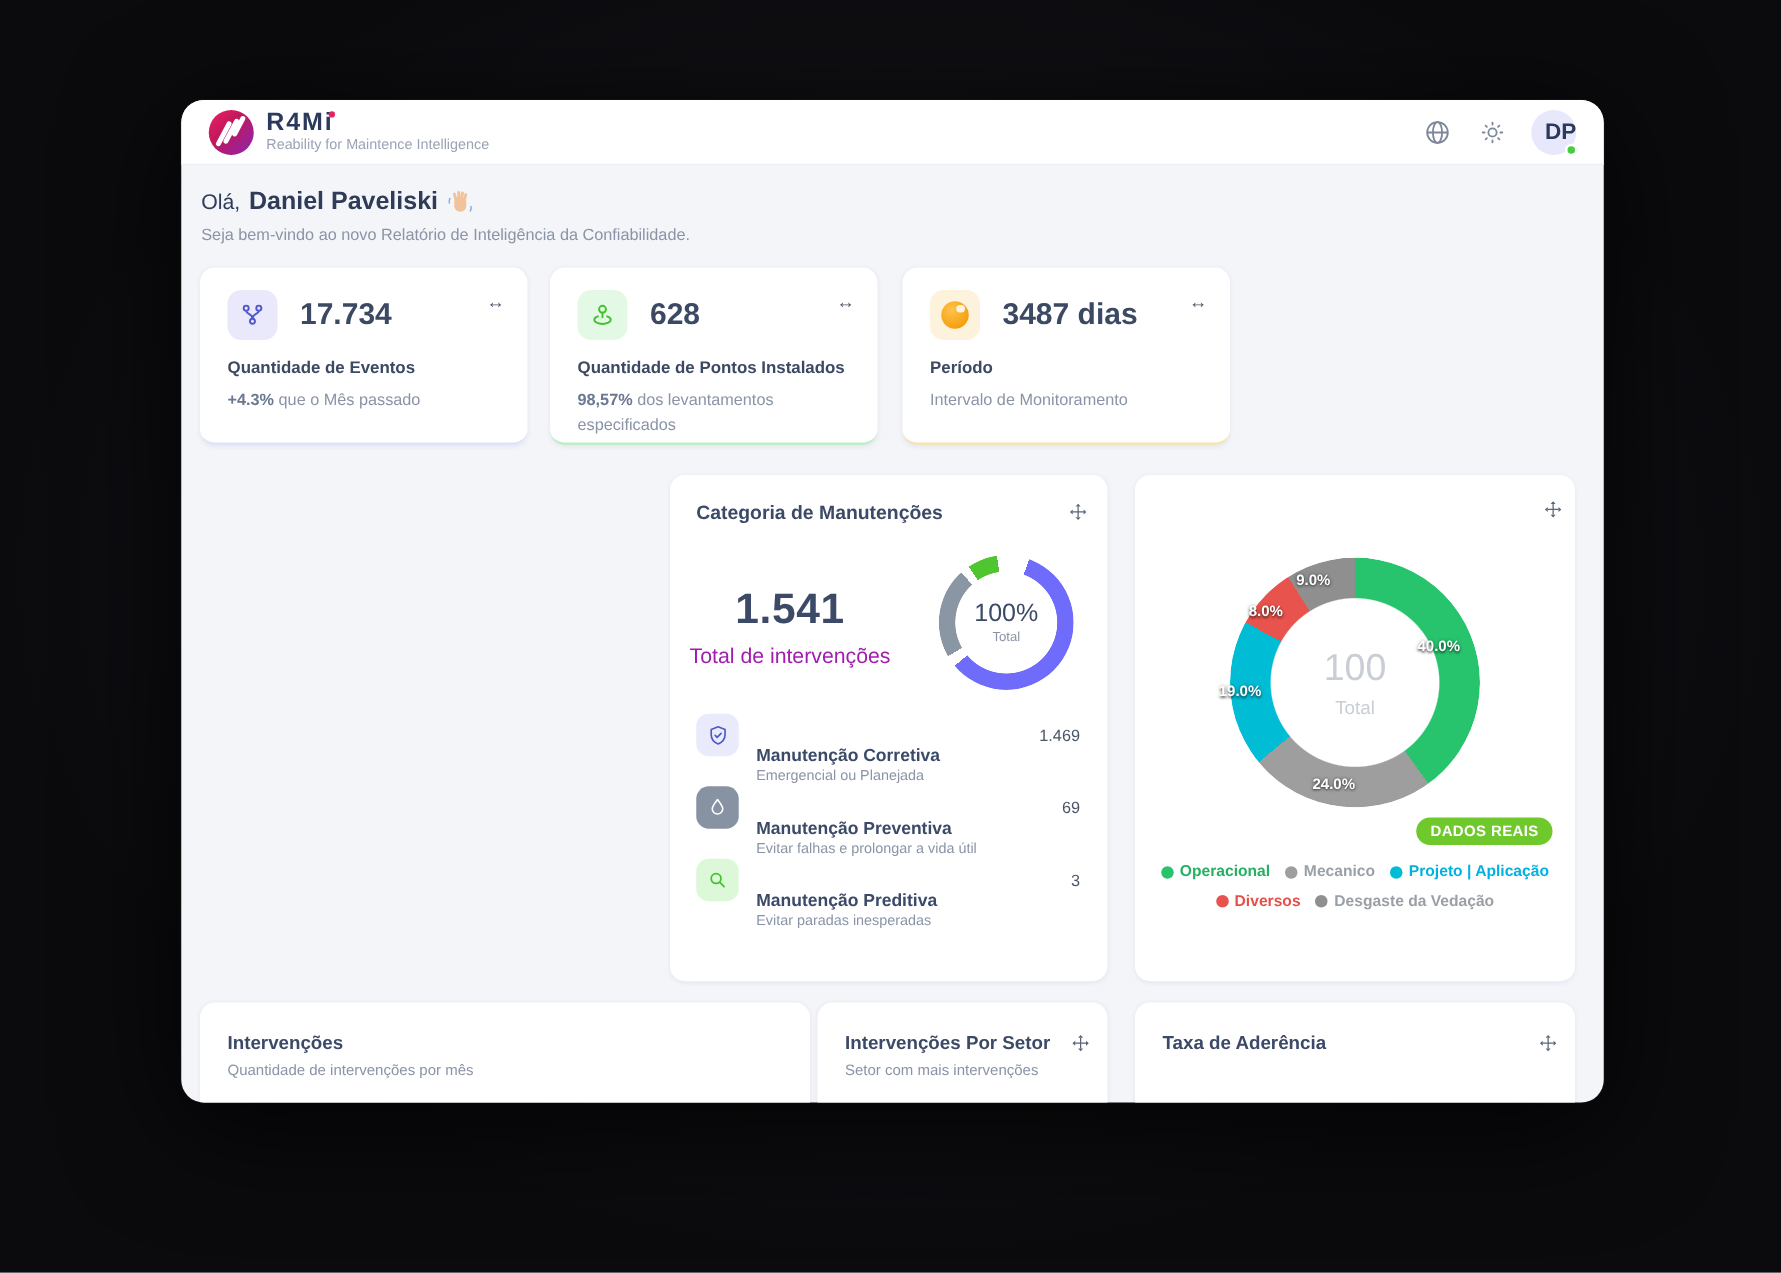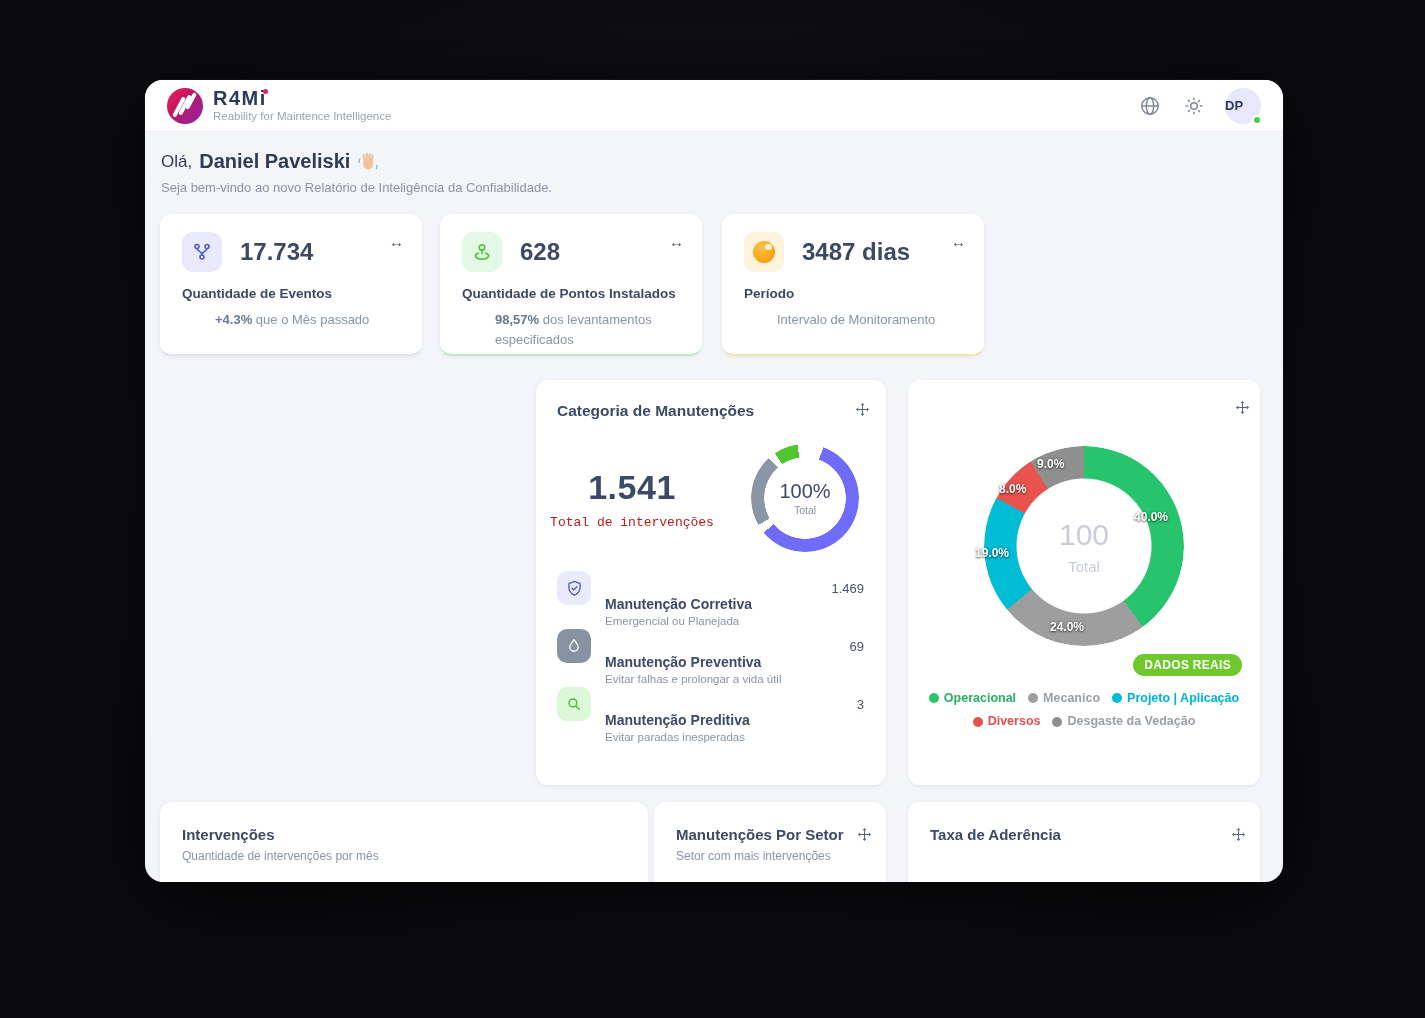--- a/index.html
+++ b/index.html
@@ -26,22 +26,22 @@
   .logo-text { margin-left:10px; line-height:1.05; }
   .wordmark { position:relative; display:inline-block; font-weight:bold; font-size:20px;
               letter-spacing:1.5px; color:#2b3a5c; }
   .wordmark .idot { position:absolute; right:-1px; top:1px; width:5px; height:5px;
                     border-radius:50%; background:#e91e63; }
   .tagline { font-size:11.5px; color:#9aa3b5; margin-top:1px; }
   .topbar-right { margin-left:auto; display:flex; align-items:center; gap:18px; }
   .icon-btn { width:26px; height:26px; display:flex; align-items:center; justify-content:center;
               cursor:pointer; background:none; border:none; }
   .avatar { width:36px; height:36px; border-radius:50%; background:#e7e8fb; position:relative;
-            display:flex; align-items:center; justify-content:flex-start;
-            font-size:13px; font-weight:bold; color:#2b3a5c; cursor:pointer; }
+            display:flex; align-items:center; justify-content:flex-end;
+            font-size:18px; font-weight:bold; color:#2b3a5c; cursor:pointer; }
   .avatar .status { position:absolute; right:-1px; bottom:-1px; width:10px; height:10px;
                     border-radius:50%; background:#43cf3e; border:2px solid #fff; }
 
   
   .content { position:relative; height:750px; }
 
   .greeting { position:absolute; left:16px; top:18px; }
   .greeting-line { font-size:20px; color:#2f3c58; display:flex; align-items:center; gap:7px; }
   .greeting-line .hello { font-weight:400; font-size:17px; }
   .greeting-line .name { font-weight:700; }
@@ -58,39 +58,39 @@
   .kpi-top { display:flex; align-items:center; }
   .kpi-tile { width:40px; height:40px; border-radius:11px; display:flex;
               align-items:center; justify-content:center; }
   .kpi-1 .kpi-tile { background:#e9e9fb; }
   .kpi-2 .kpi-tile { background:#e3f9e5; }
   .kpi-3 .kpi-tile { background:#fdf3dd; }
   .kpi-value { margin-left:18px; font-size:24px; font-weight:700; color:#3c4963; }
   .kpi-drag { margin-left:auto; align-self:flex-start; font-size:15px; color:#4a5568;
               cursor:grab; line-height:1; padding-top:2px; }
   .kpi-label { margin-top:14px; font-size:13.5px; font-weight:bold; color:#3c4963; }
-  .kpi-note { margin-top:9px; font-size:13px; color:#8a94a6; line-height:1.5;margin-left:33px; }
+  .kpi-note { margin-top:9px; font-size:13px; color:#8a94a6; line-height:1.5; }
   .kpi-note b { color:#6a7891; font-weight:bold; }
   .clock-dot { width:22px; height:22px; border-radius:50%; position:relative;
                background:radial-gradient(circle at 38% 32%, #ffc24d, #f59e0b 75%); }
   .clock-dot::after { content:""; position:absolute; right:3px; top:3px; width:7px; height:6px;
                       border-radius:3px; background:#fdf3dd; }
 
   
   .chart-card { top:248px; height:405px; }
   .card-maint { left:391px; width:350px; }
   .card-causes { left:763px; width:352px; }
   .card-title { font-size:15.5px; font-weight:bold; color:#3c4a67; }
   .move-btn { position:absolute; cursor:grab; background:none; border:none; }
 
   .card-maint .card-title { position:absolute; left:21px; top:22px; }
   .card-maint .move-btn { right:16px; top:22px; }
   .maint-stat { position:absolute; left:10px; top:88px; width:172px; text-align:center; }
   .maint-total { font-size:34px; font-weight:700; color:#3c4a67; letter-spacing:.5px; }
-  .maint-total-label { margin-top:8px; font-size:13px; color:#b91c1c;font-family:Liberation Mono, monospace; }
+  .maint-total-label { margin-top:8px; font-size:17px; color:#a21caf; }
 
   .donut-wrap { position:absolute; }
   .donut-ring { position:absolute; inset:0; border-radius:50%; }
   .donut-center { position:absolute; inset:0; display:flex; flex-direction:column;
                   align-items:center; justify-content:center; }
   .dw-small { left:215px; top:64px; width:108px; height:108px; }
   .dw-small .donut-ring { -webkit-mask:radial-gradient(closest-side, transparent 75%, #000 76%);
                           mask:radial-gradient(closest-side, transparent 75%, #000 76%); }
   .dw-small .c-val { font-size:20px; color:#3c4a67; }
   .dw-small .c-lbl { font-size:10.5px; color:#8a94a6; margin-top:1px; }
@@ -382,21 +382,21 @@
 
     <div class="card bottom-card bc-b">
       <div class="bc-head">
         <button class="move-btn">
           <svg width="15" height="15" viewBox="0 0 24 24" fill="#5a6478">
             <path d="M12 1.5l3.2 3.6H8.8zM12 22.5l-3.2-3.6h6.4zM1.5 12l3.6-3.2v6.4zM22.5 12l-3.6 3.2V8.8z"></path>
             <path d="M11.2 5h1.6v14h-1.6z"></path>
                 <path d="M5 11.2h14v1.6H5z"></path>
           </svg>
         </button>
-        <div class="bc-title">Manutenções Por Setor</div>
+        <div class="bc-title">Intervenções Por Setor</div>
         <div class="bc-sub">Setor com mais intervenções</div>
       </div>
     </div>
 
     <div class="card bottom-card bc-c">
       <div class="bc-head">
         <button class="move-btn">
           <svg width="15" height="15" viewBox="0 0 24 24" fill="#5a6478">
             <path d="M12 1.5l3.2 3.6H8.8zM12 22.5l-3.2-3.6h6.4zM1.5 12l3.6-3.2v6.4zM22.5 12l-3.6 3.2V8.8z"></path>
             <path d="M11.2 5h1.6v14h-1.6z"></path>

